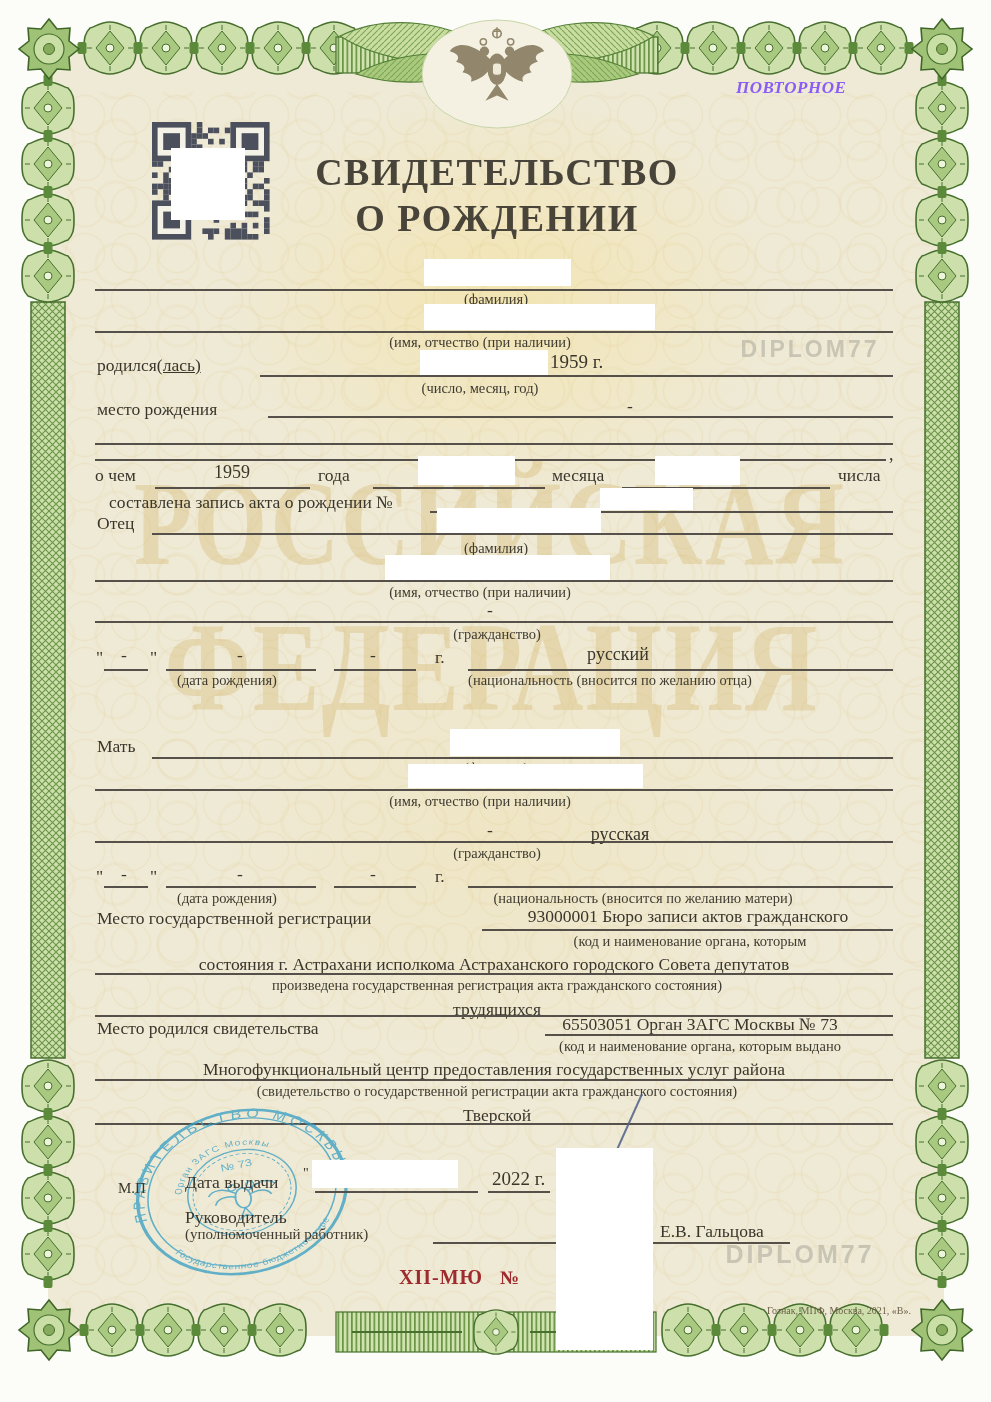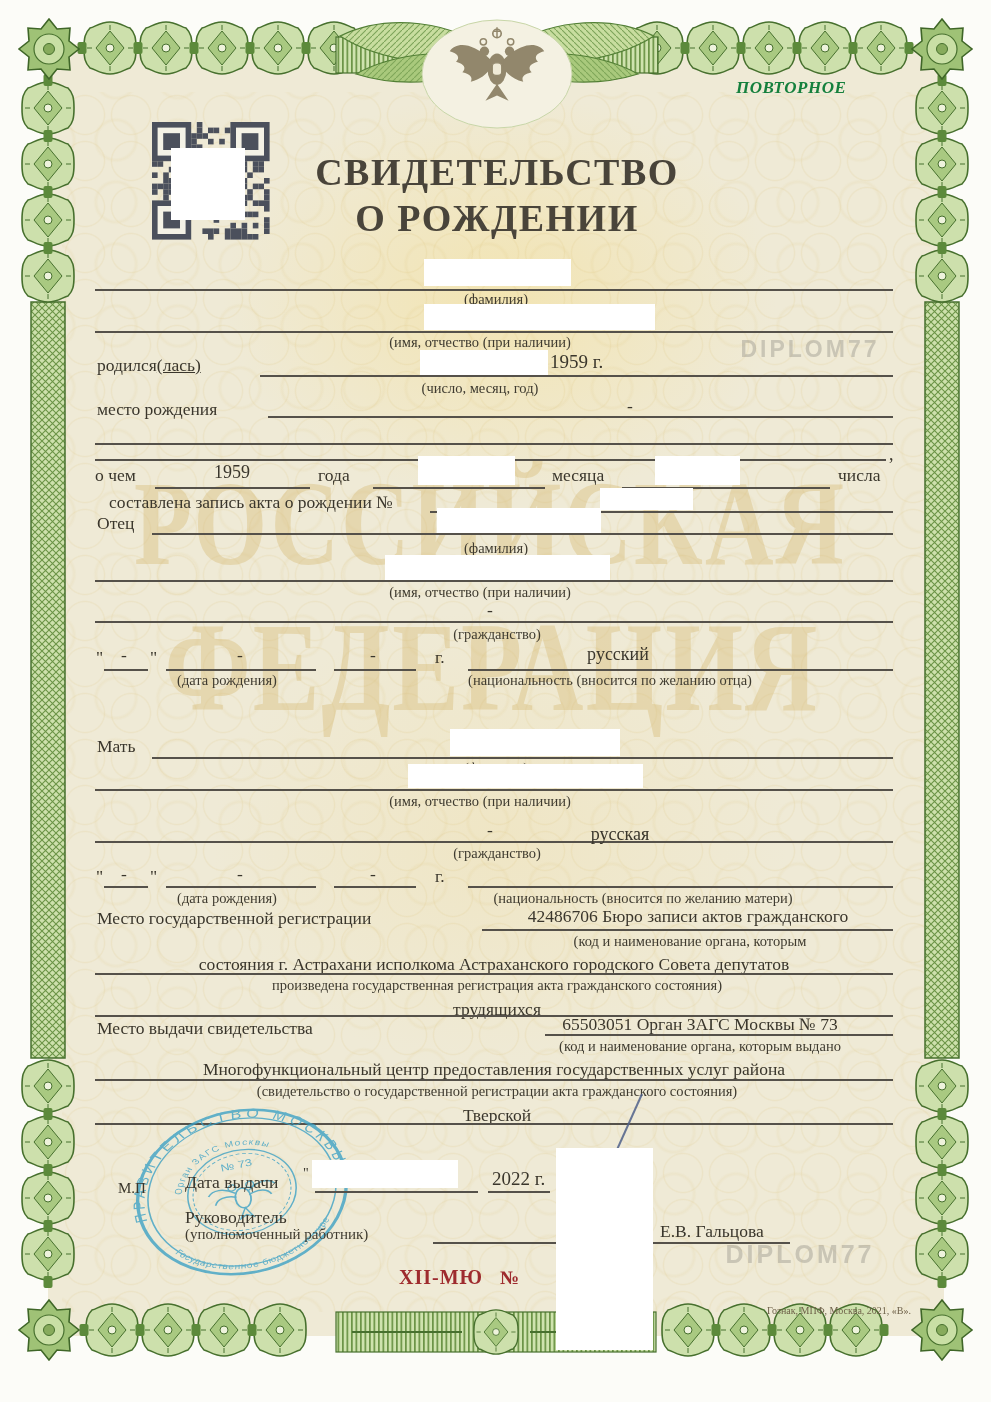--- a/index.html
+++ b/index.html
@@ -15,21 +15,21 @@
          radial-gradient(circle, rgba(216,188,110,0) 56%, rgba(216,188,110,.30) 60%, rgba(216,188,110,0) 64%),
          radial-gradient(circle, rgba(216,188,110,0) 40%, rgba(216,188,110,.22) 46%, rgba(216,188,110,0) 52%);
        background-size:46px 46px,62px 62px;background-position:0 0,23px 17px;}
   .t{position:absolute;font-size:17.5px;color:#3a362c;white-space:nowrap;line-height:1.15;}
   .c{transform:translateX(-50%);}
   .lbl{font-size:14.5px;color:#3f3b30;}
   .ln{position:absolute;height:1.6px;background:#55514a;}
   .wb{position:absolute;background:#ffffff;}
   .title{position:absolute;left:497px;transform:translateX(-50%);font-size:38px;font-weight:bold;
          letter-spacing:1.5px;color:#49443a;white-space:nowrap;}
-  .dup{position:absolute;font-size:17px;font-weight:bold;font-style:italic;color:#15803d;letter-spacing:.5px;}
+  .dup{position:absolute;font-size:17px;font-weight:bold;font-style:italic;color:#8b5cf6;letter-spacing:.5px;}
   .wm-big{position:absolute;transform:translateX(-50%) scaleY(1.28);font-weight:bold;
           color:rgba(213,184,112,.38);white-space:nowrap;letter-spacing:2px;pointer-events:none;}
   .wm-gray{position:absolute;transform:translateX(-50%);font-family:"Liberation Sans",sans-serif;
            font-weight:bold;color:rgba(140,138,128,.38);letter-spacing:3px;white-space:nowrap;pointer-events:none;}
   .serial{position:absolute;color:#9e2b2e;font-weight:bold;font-size:20px;letter-spacing:1px;}
   .footer-note{position:absolute;font-size:10px;color:#6e6149;}
   .u{text-decoration:underline;text-align:center;}
   svg{position:absolute;overflow:visible;}
 </style>
 </head>
@@ -399,30 +399,30 @@
 <span class="t c" style="left:240px;top:864px;">-</span>
 <i class="ln" style="left:334px;top:886px;width:82px;"></i>
 <span class="t c" style="left:373px;top:864px;">-</span>
 <span class="t" style="left:435px;top:866px;">г.</span>
 <i class="ln" style="left:468px;top:886px;width:425px;"></i>
 <span class="t c" style="left:620px;top:824px;font-size:18px;">русская</span>
 <span class="t lbl c" style="left:227px;top:890px;">(дата рождения)</span>
 <span class="t lbl c" style="left:643px;top:890px;">(национальность (вносится по желанию матери)</span>
 
 <span class="t" style="left:97px;top:908px;">Место государственной регистрации</span>
-<span class="t c" style="left:688px;top:906px;">42486706 Бюро записи актов гражданского</span>
+<span class="t c" style="left:688px;top:906px;">93000001 Бюро записи актов гражданского</span>
 <i class="ln" style="left:482px;top:929px;width:411px;"></i>
 <span class="t lbl c" style="left:690px;top:933px;">(код и наименование органа, которым</span>
 <span class="t c" style="left:494px;top:954px;">состояния г. Астрахани исполкома Астраханского городского Совета депутатов</span>
 <i class="ln" style="left:95px;top:973px;width:798px;"></i>
 <span class="t lbl c" style="left:497px;top:977px;">произведена государственная регистрация акта гражданского состояния)</span>
 <span class="t c" style="left:497px;top:999px;">трудящихся</span>
 <i class="ln" style="left:95px;top:1015px;width:798px;"></i>
 
-<span class="t" style="left:97px;top:1018px;">Место выдачи свидетельства</span>
+<span class="t" style="left:97px;top:1018px;">Место родился свидетельства</span>
 <span class="t c" style="left:700px;top:1014px;">65503051 Орган ЗАГС Москвы № 73</span>
 <i class="ln" style="left:545px;top:1034px;width:348px;"></i>
 <span class="t lbl c" style="left:700px;top:1038px;">(код и наименование органа, которым выдано</span>
 <span class="t c" style="left:494px;top:1059px;">Многофункциональный центр предоставления государственных услуг района</span>
 <i class="ln" style="left:95px;top:1079px;width:798px;"></i>
 <span class="t lbl c" style="left:497px;top:1083px;">(свидетельство о государственной регистрации акта гражданского состояния)</span>
 <span class="t c" style="left:497px;top:1105px;">Тверской</span>
 <i class="ln" style="left:95px;top:1123px;width:798px;"></i>
 
 <svg style="left:0;top:0;" width="991" height="1402" viewBox="0 0 991 1402">

